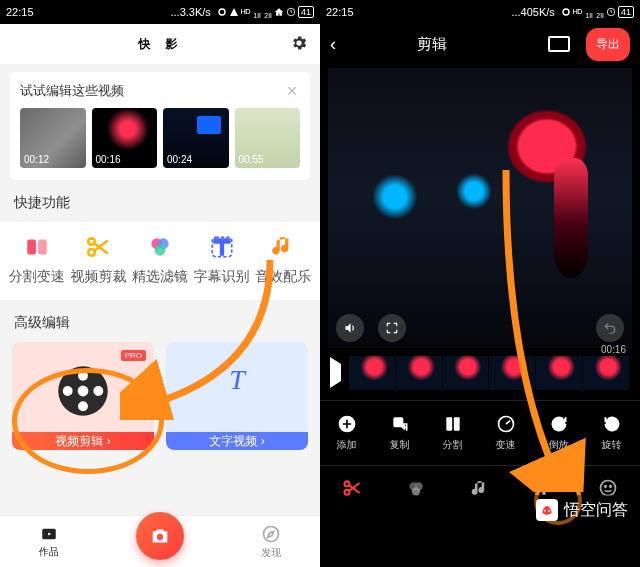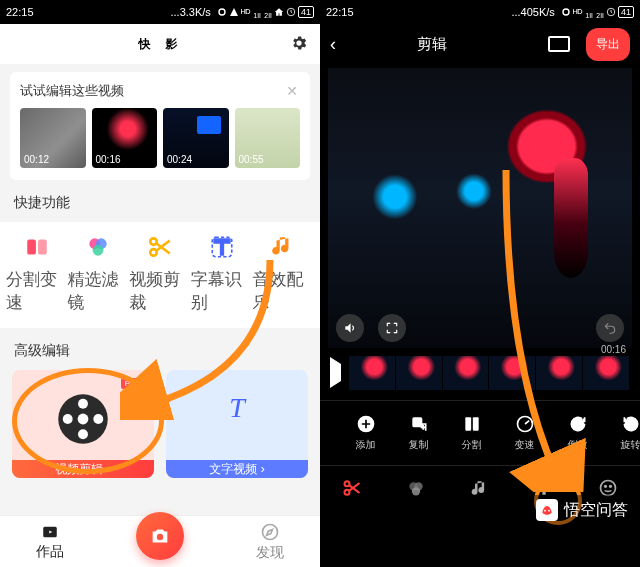--- a/index.html
+++ b/index.html
@@ -22,34 +22,34 @@
   .thumbs{display:flex;gap:6px;}
   .thumb{flex:1;height:60px;border-radius:4px;background:#333;position:relative;overflow:hidden;}
   .thumb .dur{position:absolute;left:4px;bottom:3px;font-size:10px;color:#fff;}
   .thumb1{background:linear-gradient(135deg,#6a6a6a,#8f8f8f 60%,#5a5a5a);}
   .thumb2{background:radial-gradient(circle at 55% 35%,#ff3050 0 14%,#000 40%),linear-gradient(180deg,#081020,#000);}
   .thumb3{background:linear-gradient(180deg,#061027,#02060f);position:relative;}
   .thumb3::before{content:"";position:absolute;right:8px;top:8px;width:24px;height:18px;background:#1464ff;border-radius:2px;}
   .thumb4{background:linear-gradient(180deg,#dbe6c8,#c3d3a9);}
   .section-title{font-size:14px;color:#333;margin:14px 0 10px 14px;}
   .quick{background:#fff;padding:10px 6px 14px 6px;display:flex;justify-content:space-around;}
-  .qitem{display:flex;flex-direction:column;align-items:center;gap:6px;font-size:17px;color:#555;}
+  .qitem{display:flex;flex-direction:column;align-items:center;gap:6px;font-size:14px;color:#555;}
   .qicon{width:30px;height:30px;display:flex;align-items:center;justify-content:center;}
   .adv{display:flex;gap:12px;margin:0 12px;}
   .adv-card{flex:1;height:108px;border-radius:8px;position:relative;display:flex;flex-direction:column;justify-content:flex-end;overflow:hidden;}
   .adv-card .btn{height:18px;display:flex;align-items:center;justify-content:center;font-size:12px;color:#fff;}
   .adv-left{background:#ffe2dd;}
   .adv-left .btn{background:linear-gradient(90deg,#ff6a3d,#ff3d3d);}
   .adv-right{background:#e0ecff;}
   .adv-right .btn{background:#5c7bff;}
   .pro{position:absolute;right:8px;top:8px;background:#ff4d4d;color:#fff;font-size:8px;padding:1px 4px;border-radius:2px;}
   .reel{position:absolute;left:50%;top:22px;transform:translateX(-50%);}
   .T-deco{position:absolute;left:50%;top:22px;transform:translateX(-50%);font-family:serif;font-style:italic;font-size:28px;color:#4766ff;}
   .l-bottom{margin-top:auto;height:52px;background:#fff;display:flex;align-items:center;justify-content:space-around;border-top:1px solid #eee;}
-  .navitem{display:flex;flex-direction:column;align-items:center;font-size:14px;color:#888;gap:2px;}
+  .navitem{display:flex;flex-direction:column;align-items:center;font-size:10px;color:#888;gap:2px;}
   .navitem.active{color:#222;}
   .cam{width:48px;height:48px;border-radius:50%;background:linear-gradient(135deg,#ff6a3d,#ff3d3d);display:flex;align-items:center;justify-content:center;margin-top:-12px;box-shadow:0 4px 10px rgba(255,60,60,.4);}
   
   .circleA{position:absolute;left:12px;top:368px;width:152px;height:106px;border:5px solid #ff8c1a;border-radius:50%;pointer-events:none;}
   .arrowA{position:absolute;pointer-events:none;}
   
   .right{background:#000;color:#fff;}
   .r-header{height:40px;display:flex;align-items:center;padding:0 10px;gap:8px;}
   .r-header .back{font-size:18px;}
   .r-header .rtitle{flex:1;text-align:center;font-size:15px;margin-left:-20px;}
@@ -65,21 +65,21 @@
   .car-bg::after{content:"";position:absolute;right:44px;top:90px;width:34px;height:120px;background:linear-gradient(180deg,#ff3052,#460011 55%,#000);border-radius:16px 16px 20px 20px/20px 20px 30px 30px;}
   .p-controls{position:absolute;left:8px;right:8px;bottom:6px;display:flex;align-items:center;gap:14px;}
   .p-controls .round{width:28px;height:28px;border-radius:50%;background:rgba(70,70,70,.7);display:flex;align-items:center;justify-content:center;}
   .p-controls .undo{margin-left:auto;}
   .timeline{display:flex;align-items:center;gap:8px;padding:8px 10px 0 10px;}
   .play{width:0;height:0;border-left:11px solid #fff;border-top:7px solid transparent;border-bottom:7px solid transparent;}
   .strip{flex:1;height:34px;display:flex;border-radius:3px;overflow:hidden;background:#1b1f2a;}
   .frame{flex:1;background:radial-gradient(circle at 55% 32%,#ff2a4d 0 22%,#071021 40%),#081122;border-right:1px solid #000;}
   .tl-time{position:absolute;right:14px;font-size:10px;color:#bbb;}
   .divider{height:1px;background:#222;margin:10px 0 0 0;}
-  .toolbar{height:64px;display:flex;overflow:hidden;margin-left:19px;}
+  .toolbar{height:64px;display:flex;overflow:hidden;}
   .tool{width:53px;flex:none;display:flex;flex-direction:column;align-items:center;justify-content:center;gap:4px;font-size:10px;color:#ccc;}
   .tool svg{fill:#fff;}
   .r-bottom{height:44px;border-top:1px solid #222;display:flex;align-items:center;justify-content:space-around;}
   .r-bottom .bicon{width:40px;display:flex;align-items:center;justify-content:center;}
   .circleB{position:absolute;left:534px;top:477px;width:48px;height:48px;border:4px solid #ff8c1a;border-radius:50%;pointer-events:none;}
   
   .wm{position:absolute;right:4px;bottom:42px;display:flex;align-items:center;gap:6px;background:rgba(0,0,0,.45);padding:4px 8px;border-radius:4px;font-size:16px;color:#fff;}
   .wm .logo{width:22px;height:22px;border-radius:4px;background:#fff;display:flex;align-items:center;justify-content:center;}
 </style>
 </head>
@@ -146,37 +146,37 @@
       <span class="qicon">
           <svg width="26" height="26" viewBox="0 0 24 24">
             <rect x="3" y="5" width="8" height="14" rx="2" fill="#ff4d6a"></rect>
             <rect x="13" y="5" width="8" height="14" rx="2" fill="#ff9aa9"></rect>
           </svg>
         </span>
       <span>分割变速</span>
     </div>
     <div class="qitem">
       <span class="qicon">
+          <svg width="26" height="26" viewBox="0 0 24 24" fill="none" stroke="#ffb300" stroke-width="2.4">
+            <circle cx="6" cy="7" r="3"></circle>
+            <circle cx="6" cy="17" r="3"></circle>
+            <path d="M8.5 8.5 21 18M8.5 15.5 21 6"></path>
+          </svg>
+        </span>
+      <span>视频剪裁</span>
+    </div>
+    <div class="qitem">
+      <span class="qicon">
           <svg width="26" height="26" viewBox="0 0 24 24">
             <circle cx="9" cy="9" r="5" fill="#ff5da2"></circle>
             <circle cx="15" cy="9" r="5" fill="#5d8bff" opacity=".85"></circle>
             <circle cx="12" cy="15" r="5" fill="#3ad29f" opacity=".85"></circle>
           </svg>
         </span>
       <span>精选滤镜</span>
-    </div>
-    <div class="qitem">
-      <span class="qicon">
-          <svg width="26" height="26" viewBox="0 0 24 24" fill="none" stroke="#ffb300" stroke-width="2.4">
-            <circle cx="6" cy="7" r="3"></circle>
-            <circle cx="6" cy="17" r="3"></circle>
-            <path d="M8.5 8.5 21 18M8.5 15.5 21 6"></path>
-          </svg>
-        </span>
-      <span>视频剪裁</span>
     </div>
     <div class="qitem">
       <span class="qicon">
           <svg width="26" height="26" viewBox="0 0 24 24" fill="#4766ff">
             <path d="M4 4h16v5h-6v11h-4V9H4z"></path>
             <rect x="3" y="3" width="18" height="18" rx="3" fill="none" stroke="#4766ff" stroke-width="1.5" stroke-dasharray="3 2"></rect>
           </svg>
         </span>
       <span>字幕识别</span>
     </div>

